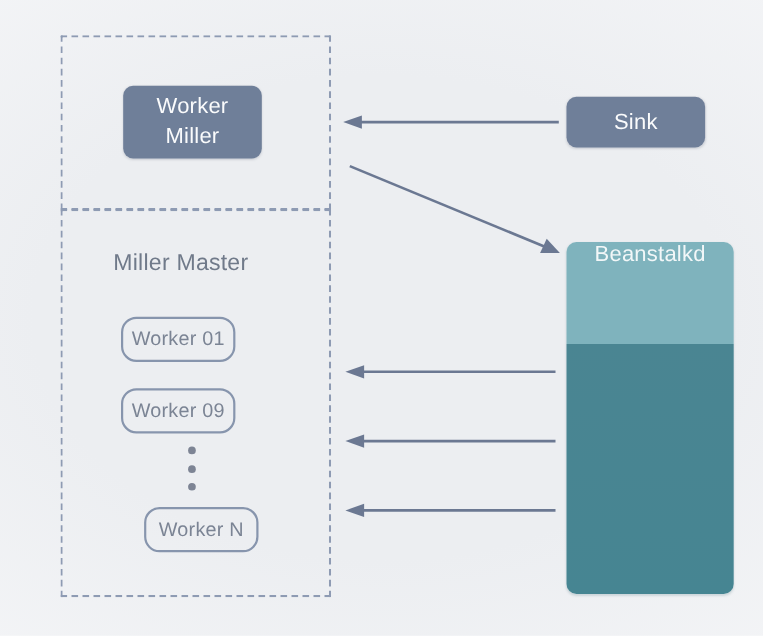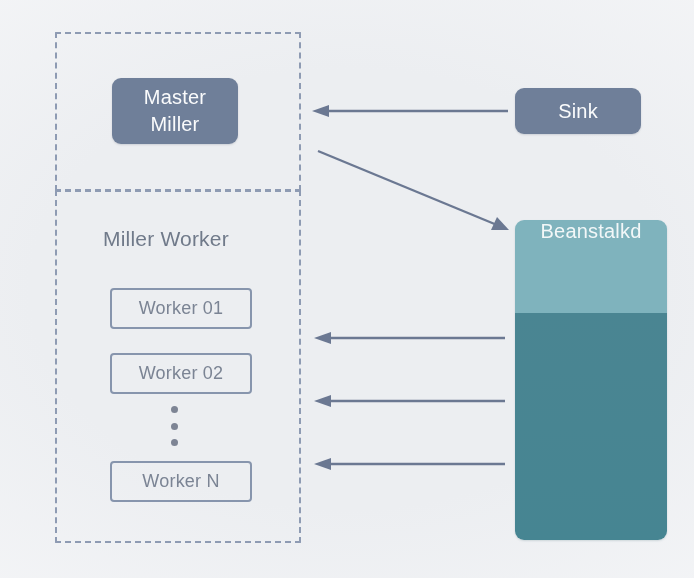--- a/index.html
+++ b/index.html
@@ -92,36 +92,36 @@
     color: #f2f7f8;
     font-size: 20px;
     letter-spacing: 0.2px;
     box-shadow: 0 1px 2px rgba(70, 110, 120, 0.20);
   }
 
   
   .worker-box {
     position: absolute;
     left: 110px;
-    width: 142px;
+    width: 104px;
     height: 41px;
     border: 2px solid #8795ad;
-    border-radius: 4px;
+    border-radius: 14px;
     box-sizing: border-box;
     background: transparent;
     display: flex;
     align-items: center;
     justify-content: center;
     color: #7b8494;
     font-size: 18px;
     letter-spacing: 0.2px;
   }
   #worker-01 { top: 288px; }
   #worker-02 { top: 353px; }
-  #worker-n  { top: 461px; }
+  #worker-n  { top: 461px; margin-left: 21px; }
 
   
   #worker-group-label {
     position: absolute;
     left: 103px;
     top: 227px;
     font-size: 21px;
     color: #707a8a;
     letter-spacing: 0.2px;
     white-space: nowrap;
@@ -169,40 +169,40 @@
 </head>
 <body>
 
 <div id="canvas">
 
   <div class="group-box" id="group-master"></div>
   <div class="group-box" id="group-worker"></div>
 
   <div class="slate-box" id="miller-master">
     <div>
-      <div>Master</div>
+      <div>Worker</div>
       <div>Miller</div>
     </div>
   </div>
 
   <div class="slate-box" id="sink">
     <span>Sink</span>
   </div>
 
   <div id="beanstalkd">
     <span>Beanstalkd</span>
   </div>
 
-  <div id="worker-group-label">Miller Worker</div>
+  <div id="worker-group-label">Miller Master</div>
 
   <div class="worker-box" id="worker-01">
     <span>Worker 01</span>
   </div>
   <div class="worker-box" id="worker-02">
-    <span>Worker 02</span>
+    <span>Worker 09</span>
   </div>
   <div class="worker-box" id="worker-n">
     <span>Worker N</span>
   </div>
 
   <div id="ellipsis">
     <span></span>
     <span></span>
     <span></span>
   </div>

